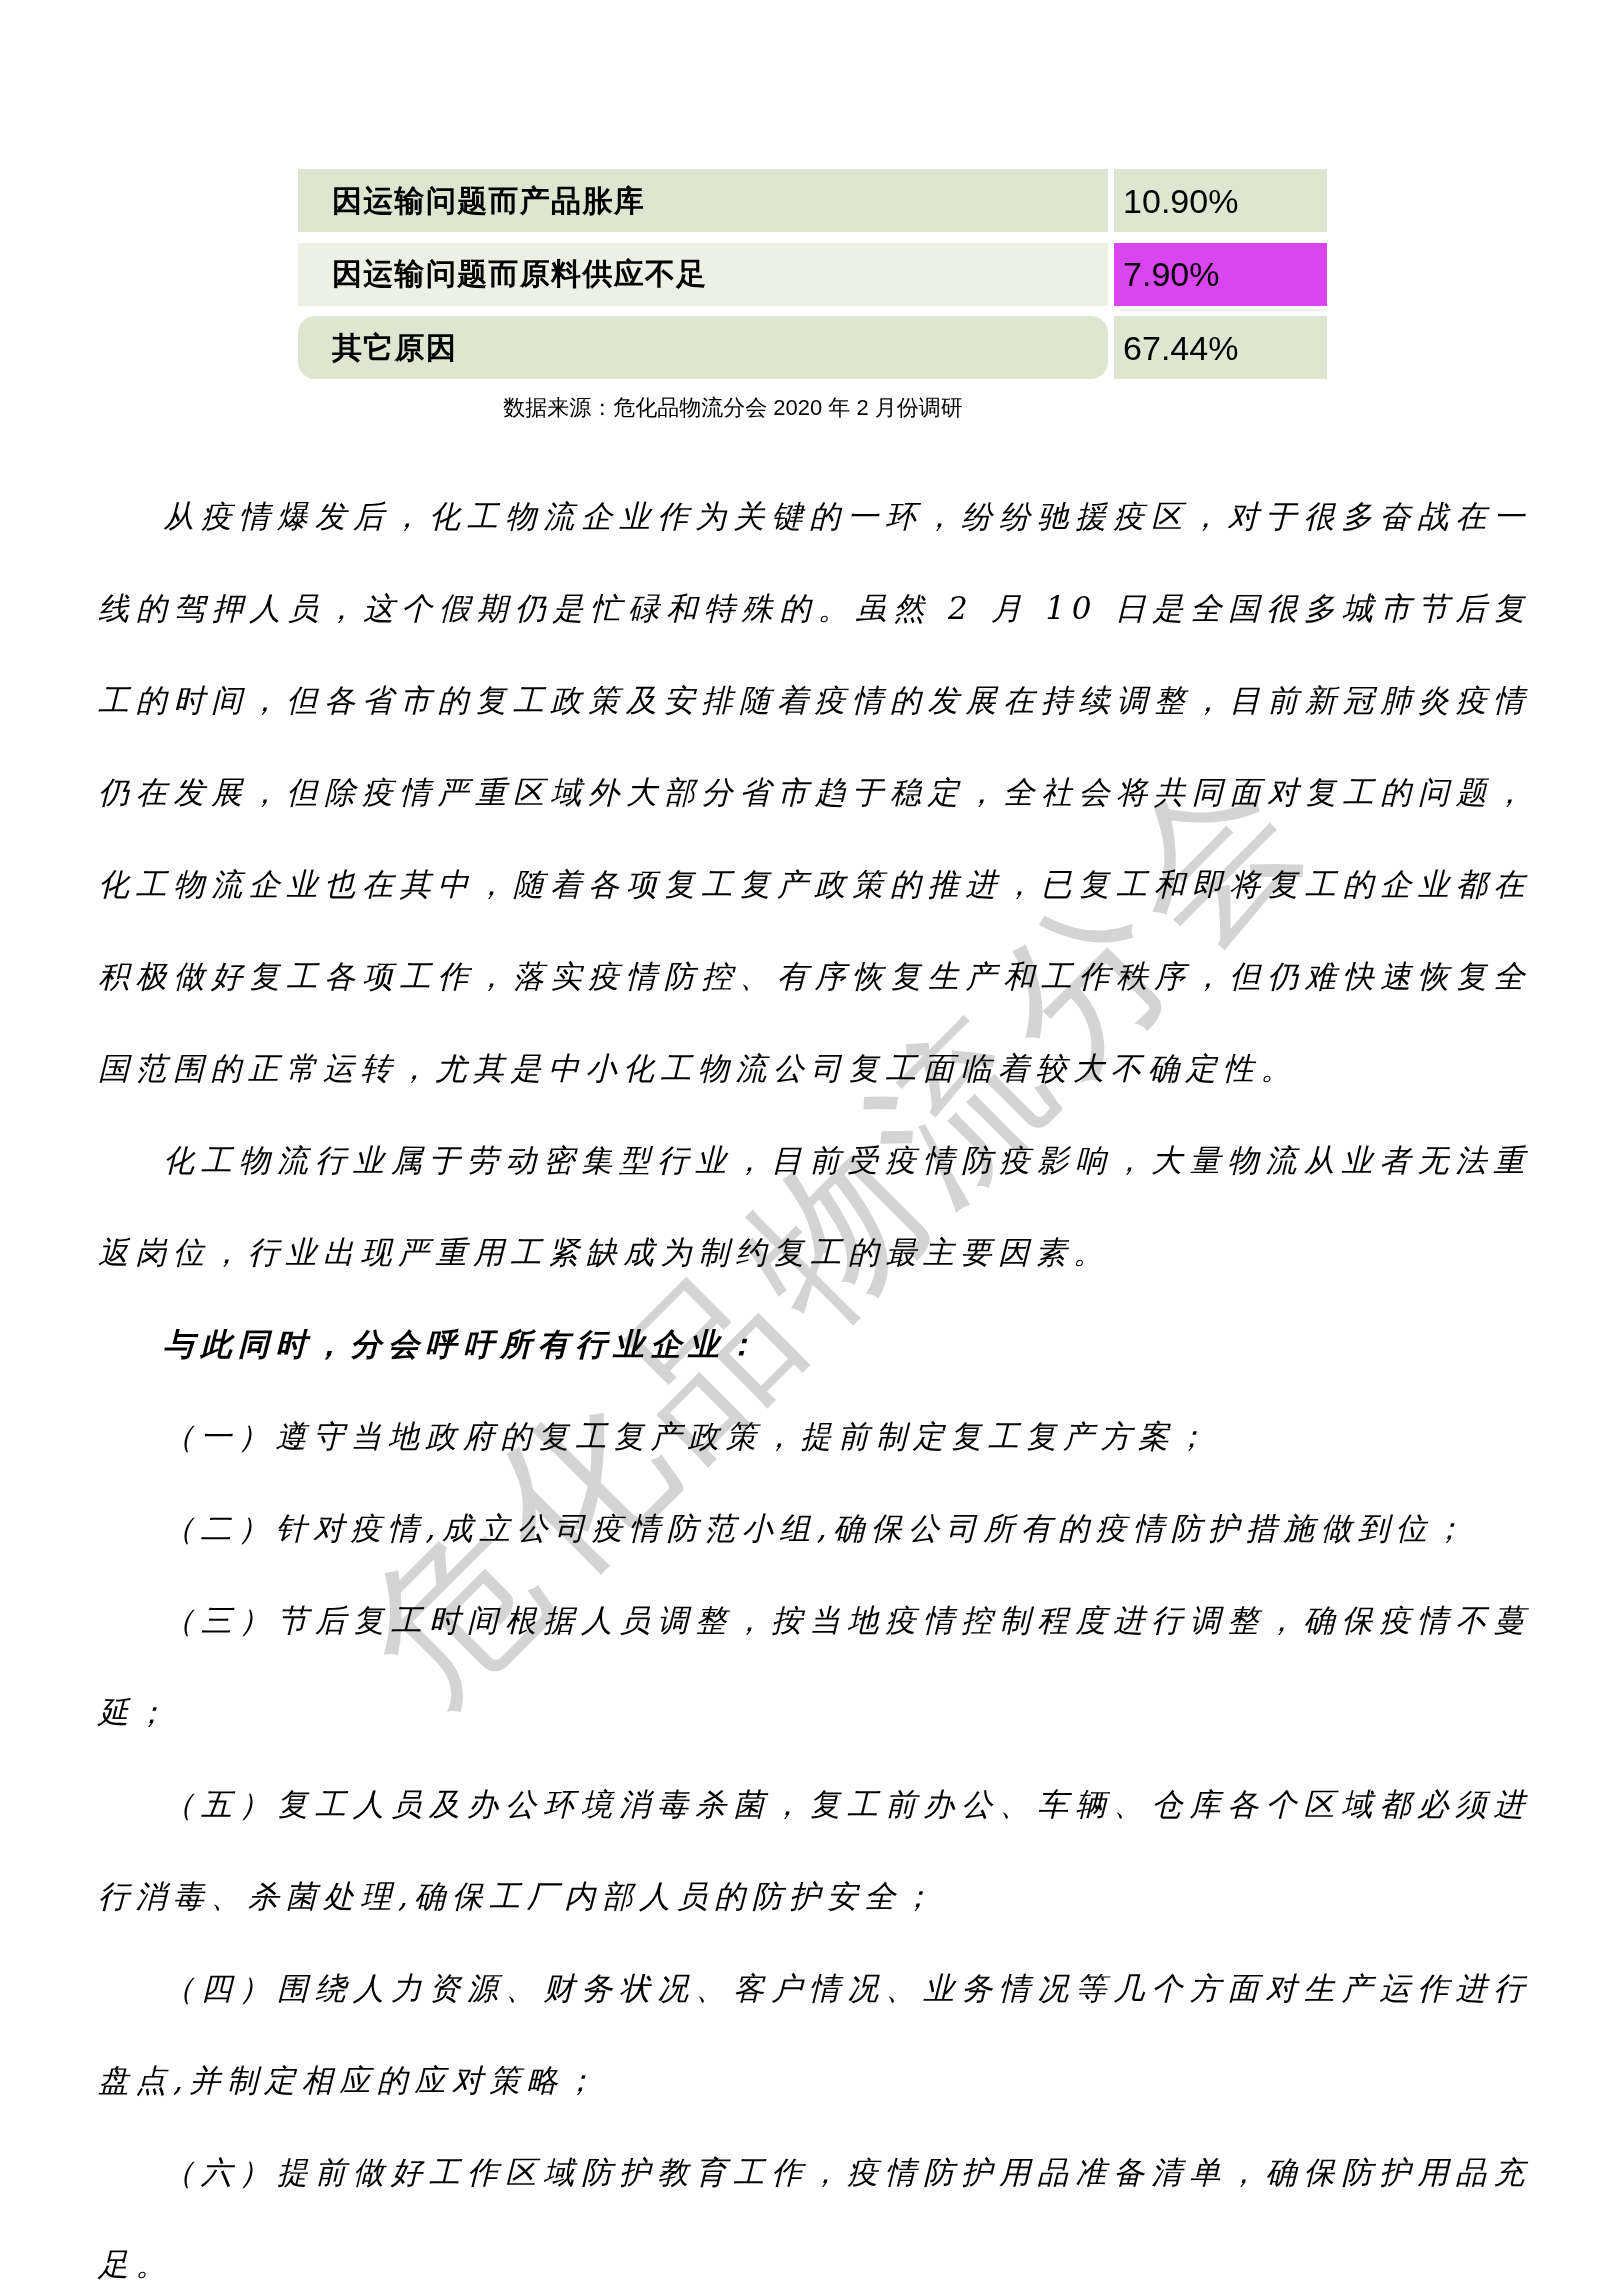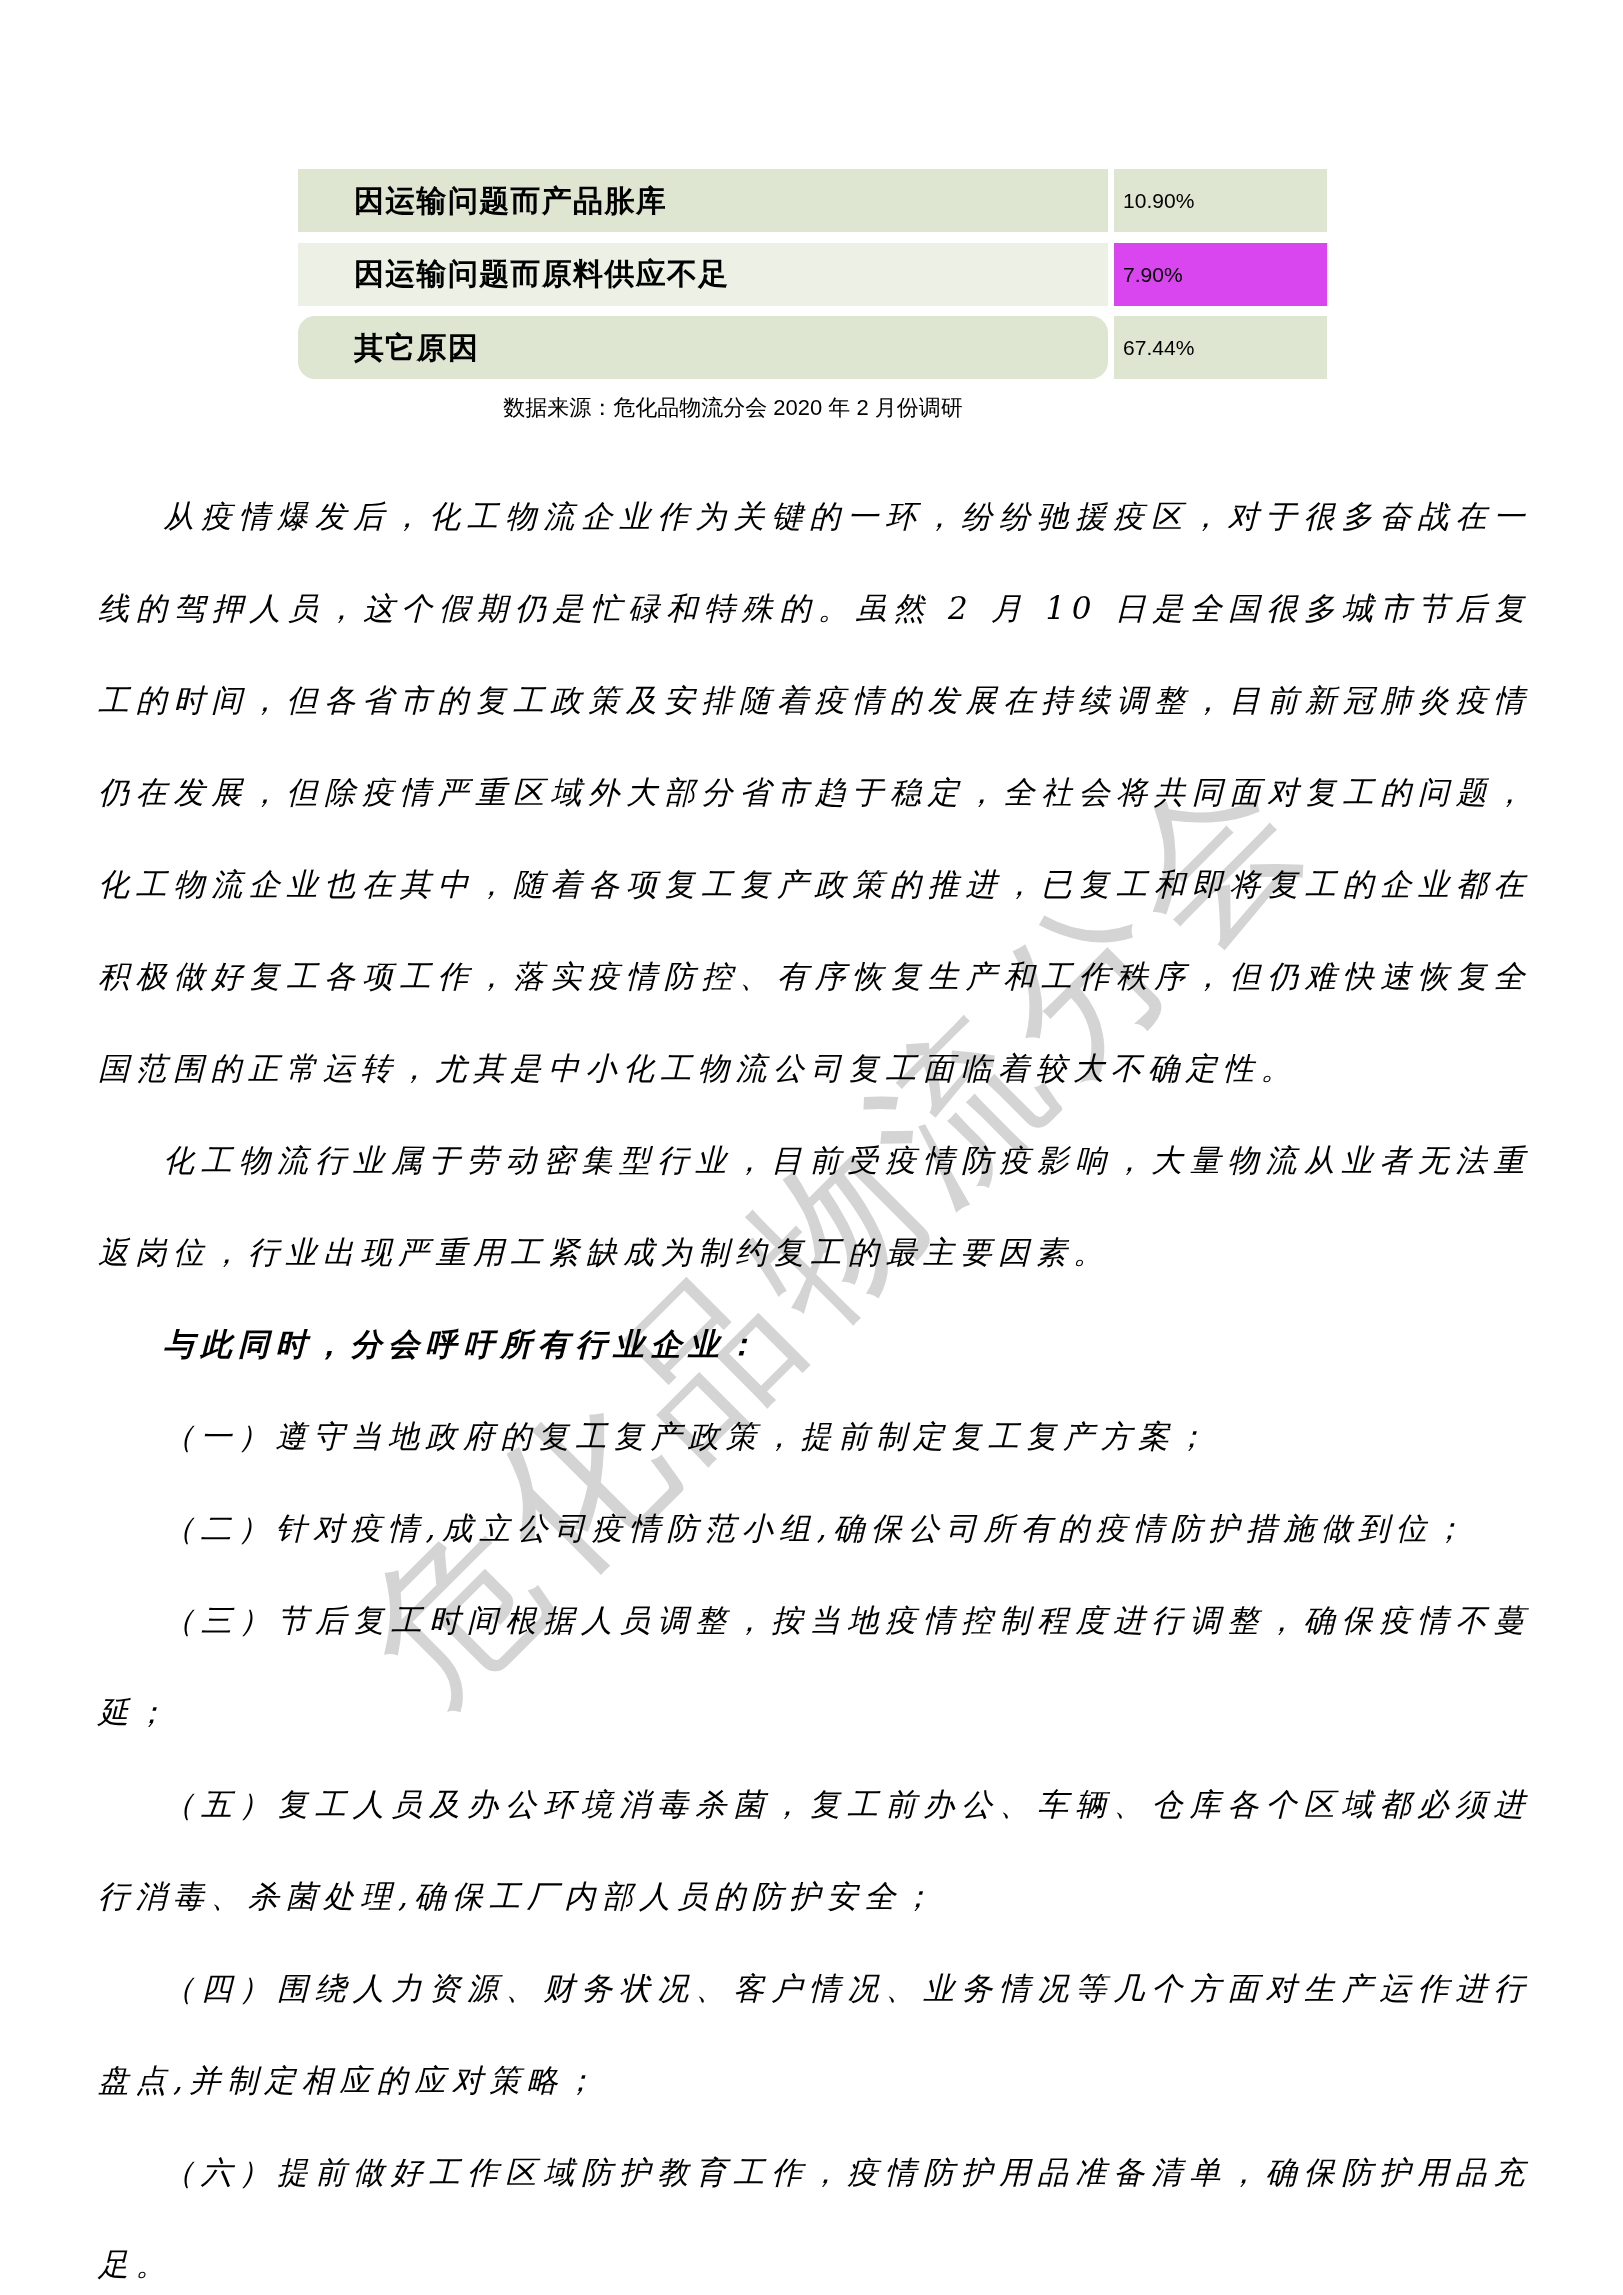--- a/index.html
+++ b/index.html
@@ -41,26 +41,26 @@
     z-index: 1;
   }
   .rtable .cell {
     display: flex;
     align-items: center;
     font-size: 30px;
     line-height: 1;
   }
   .rtable .label {
     font-weight: bold;
-    padding-left: 56px;
+    padding-left: 34px;
     letter-spacing: 1.3px;
   }
   .rtable .value {
     font-weight: 400;
-    font-size: 21px;
+    font-size: 34px;
     padding-left: 9.2px;
   }
 
   
   .caption {
     position: absolute;
     left: 0;
     top: 392px;
     width: 1466px;
     text-align: center;

